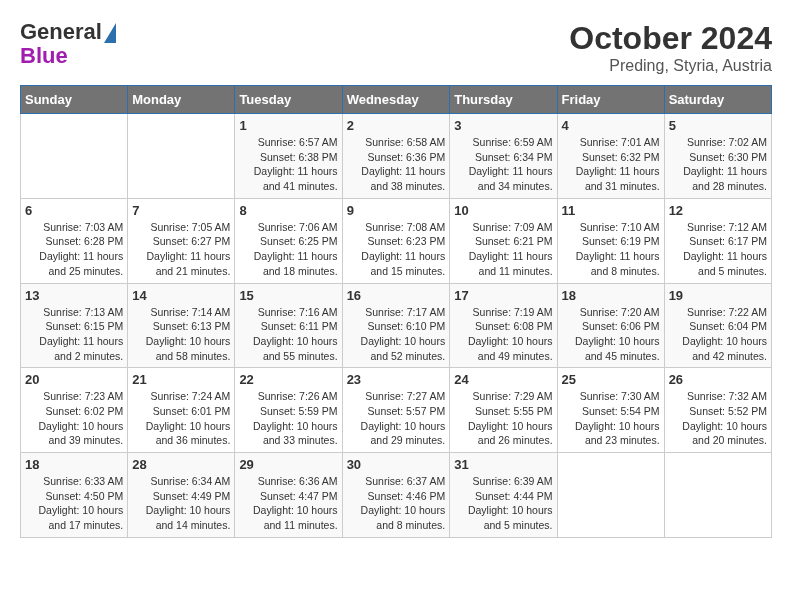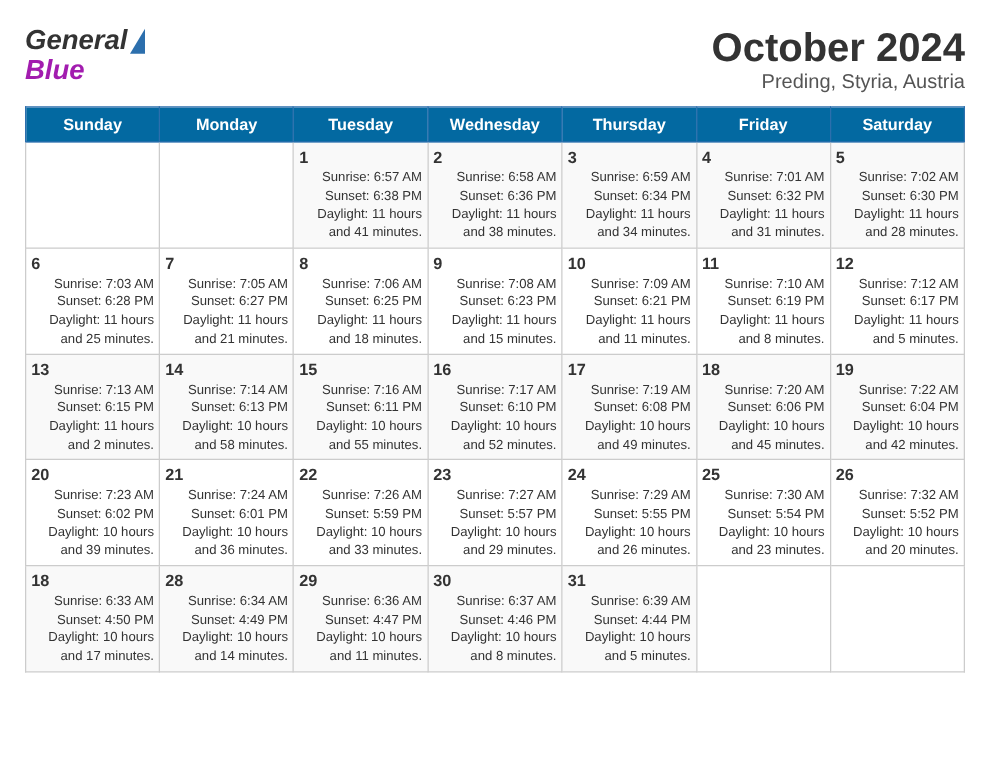--- a/index.html
+++ b/index.html
@@ -19,21 +19,20 @@
     .logo {
       display: flex;
       flex-direction: column;
       align-items: flex-start;
     }
     .logo-text {
       font-size: 22px;
       font-weight: bold;
       color: #333;
       line-height: 1.1;
-      font-style: italic;
     }
     .logo-blue {
       color: #a21caf;
     }
     .title-section {
       text-align: right;
     }
     .month-year {
       font-size: 32px;
       font-weight: bold;
@@ -42,24 +41,24 @@
     .location {
       font-size: 16px;
       color: #555;
     }
     .calendar-table {
       width: 100%;
       border-collapse: collapse;
       font-size: 11px;
     }
     .calendar-table thead th {
-      background-color: #0369a1;
+      background-color: #737373;
       color: #fff;
       padding: 6px 4px;
-      text-align: center;
+      text-align: left;
       font-size: 13px;
       font-weight: bold;
       border: 1px solid #2c6fad;
     }
     .calendar-table tbody td {
       border: 1px solid #ccc;
       vertical-align: top;
       padding: 4px;
       width: 108px;
       height: 80px;

